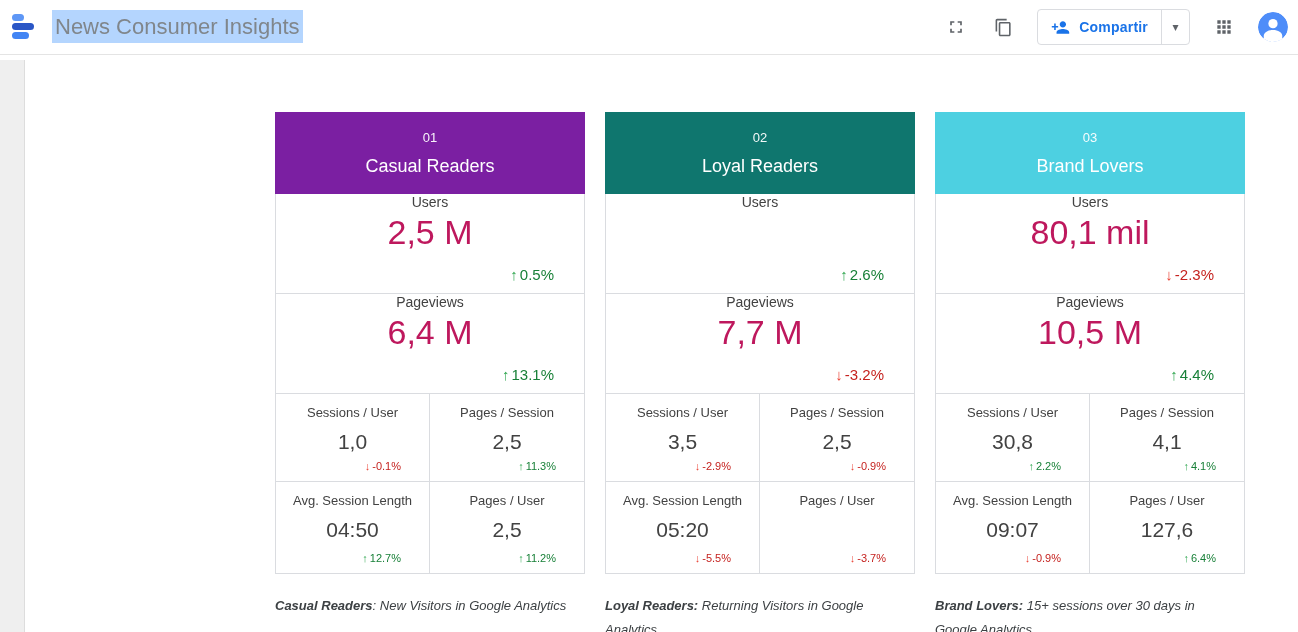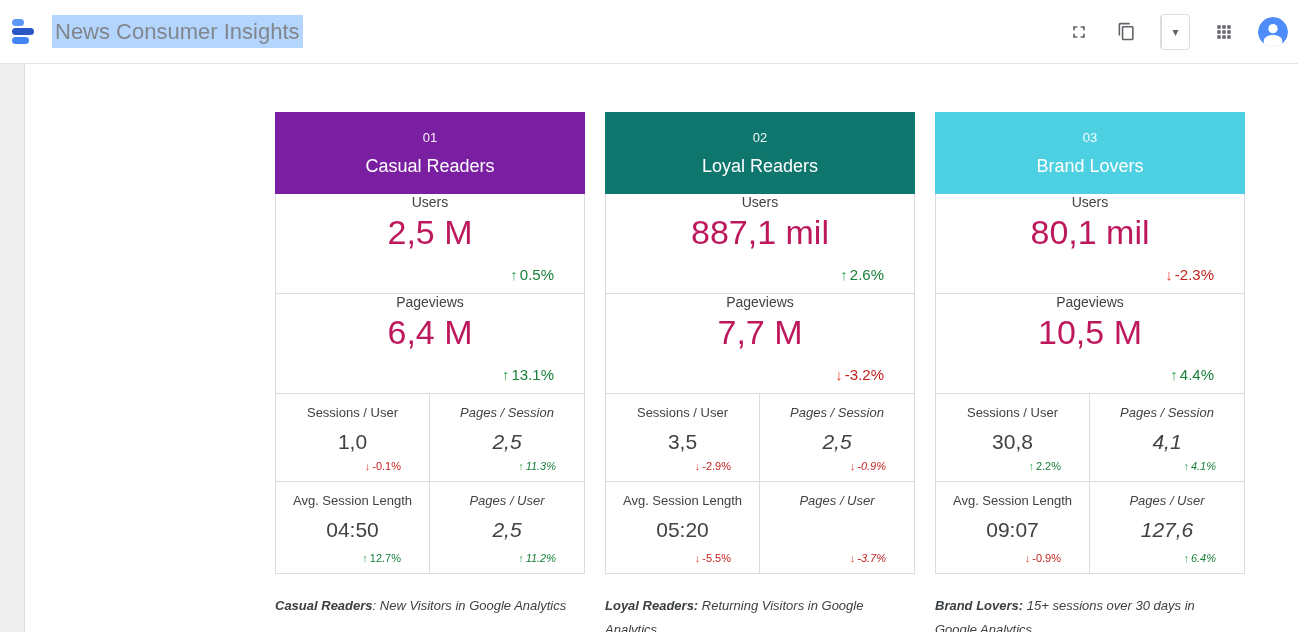--- a/index.html
+++ b/index.html
@@ -6,21 +6,21 @@
   html, body { margin: 0; padding: 0; }
   body {
     width: 1298px; height: 632px;
     font-family: "Liberation Sans", sans-serif;
     background: #fff; position: relative; overflow: hidden;
     color: #424242;
   }
 
   
   .topbar {
-    height: 64px; display: flex; align-items: center;
+    height: 55px; display: flex; align-items: center;
     padding: 0 10px 0 12px; border-bottom: 1px solid #e4e4e4;
     background: #fff; position: relative; z-index: 2;
   }
   .logo { width: 30px; height: 30px; position: relative; flex: 0 0 auto; cursor: pointer; }
   .lbar { position: absolute; left: 0; border-radius: 4px; height: 7px; }
   .lbar.b1 { top: 2px;  width: 12px; background: #5e97f6; }
   .lbar.b2 { top: 11px; width: 22px; background: #2a56c6; }
   .lbar.b3 { top: 20px; width: 17px; background: #4285f4; }
   .title { font-size: 22px; font-weight: 400; color: #80868b; margin: 0 auto 0 10px; white-space: nowrap; }
   .title .selected { background: #b4d5fe; padding: 4px 3px; cursor: text; }
@@ -66,21 +66,21 @@
   }
   .metric.big { height: 100px; }
   .metric-label { font-size: 14px; color: #424242; margin-bottom: 3px; }
   .metric-value { font-size: 34px; font-weight: 400; color: #be185d; line-height: 1.15; }
 
   .cells { display: grid; grid-template-columns: 1fr 1fr; }
   .cell {
     background: #fff; border: 1px solid #dadce0; border-top: none;
     position: relative; text-align: center; padding-top: 11px;
   }
-  .cell + .cell { border-left: none; font-style: italic; }
+  .cell + .cell { border-left: none; }
   .cells.row1 .cell { height: 88px; }
   .cells.row2 .cell { height: 92px; }
   .cell-label { font-size: 13px; color: #424242; }
   .cell-value { font-size: 21px; color: #424242; margin-top: 10px; }
 
   .delta { white-space: nowrap; }
   .metric.big .delta { position: absolute; right: 30px; bottom: 10px; font-size: 15px; }
   .cell .delta { position: absolute; right: 28px; bottom: 9px; font-size: 11px; }
   .delta.up   { color: #188038; }
   .delta.down { color: #c5221f; }
@@ -110,20 +110,26 @@
       <svg width="20" height="20" viewBox="0 0 24 24">
         <path fill="currentColor" d="M7 14H5v5h5v-2H7v-3zm-2-4h2V7h3V5H5v5zm12 7h-3v2h5v-5h-2v3zM14 5v2h3v3h2V5h-5z"></path>
       </svg>
     </button>
     <button class="icon-btn">
       <svg width="19" height="19" viewBox="0 0 24 24">
         <path fill="currentColor" d="M16 1H4c-1.1 0-2 .9-2 2v14h2V3h12V1zm3 4H8c-1.1 0-2 .9-2 2v14c0 1.1.9 2 2 2h11c1.1 0 2-.9 2-2V7c0-1.1-.9-2-2-2zm0 16H8V7h11v14z"></path>
       </svg>
     </button>
     <div class="share-btn">
+      <span class="share-main">
+        <svg width="19" height="19" viewBox="0 0 24 24">
+          <path fill="currentColor" d="M15 12c2.21 0 4-1.79 4-4s-1.79-4-4-4-4 1.79-4 4 1.79 4 4 4zm-9-2V7H4v3H1v2h3v3h2v-3h3v-2H6zm9 4c-2.67 0-8 1.34-8 4v2h16v-2c0-2.66-5.33-4-8-4z"></path>
+        </svg>
+        <span class="share-label">Compartir</span>
+      </span>
       <span class="share-divider"></span>
       <span class="share-caret">
         <span>▾</span>
       </span>
     </div>
     <button class="icon-btn">
       <svg width="20" height="20" viewBox="0 0 24 24">
         <path fill="currentColor" d="M4 8h4V4H4v4zm6 12h4v-4h-4v4zm-6 0h4v-4H4v4zm0-6h4v-4H4v4zm6 0h4v-4h-4v4zm6-10v4h4V4h-4zm-6 4h4V4h-4v4zm6 6h4v-4h-4v4zm0 6h4v-4h-4v4z"></path>
       </svg>
     </button>
@@ -197,21 +203,20 @@
     </p>
   </section>
 
   <section class="panel">
     <header class="panel-header" style="background-color: #0f766e;">
       <div class="panel-number">02</div>
       <div class="panel-title">Loyal Readers</div>
     </header>
     <div class="metric big">
       <div class="metric-label">Users</div>
-      <div class="metric-value">887,1 mil</div>
       <div class="delta up">
         <span class="arrow">↑</span><span>2.6%</span>
       </div>
     </div>
     <div class="metric big">
       <div class="metric-label">Pageviews</div>
       <div class="metric-value">7,7 M</div>
       <div class="delta down">
         <span class="arrow">↓</span><span>-3.2%</span>
       </div>

